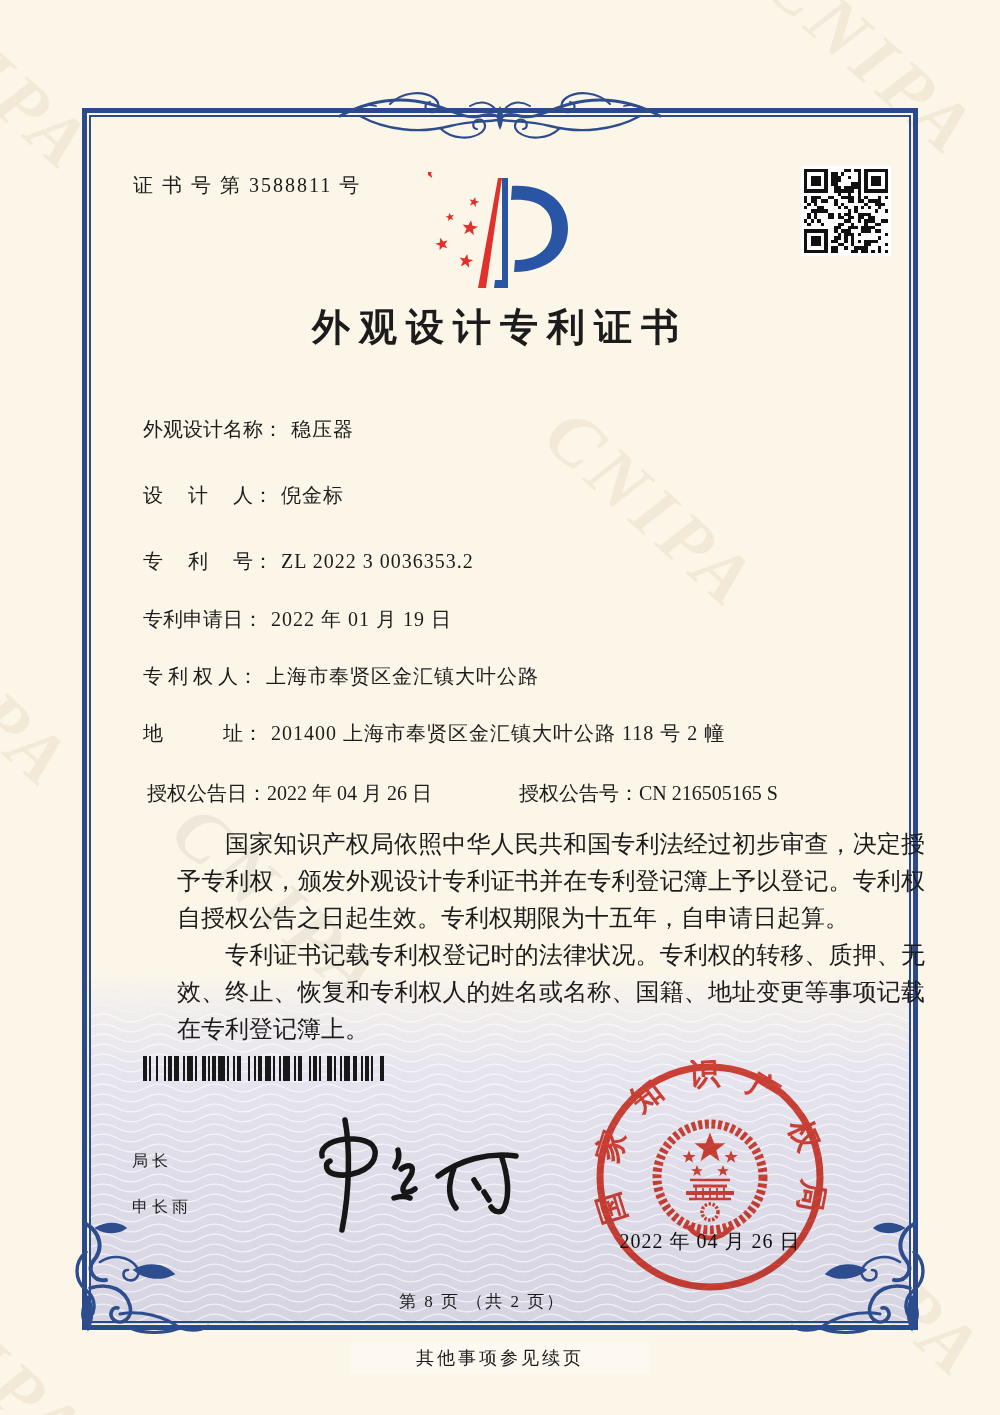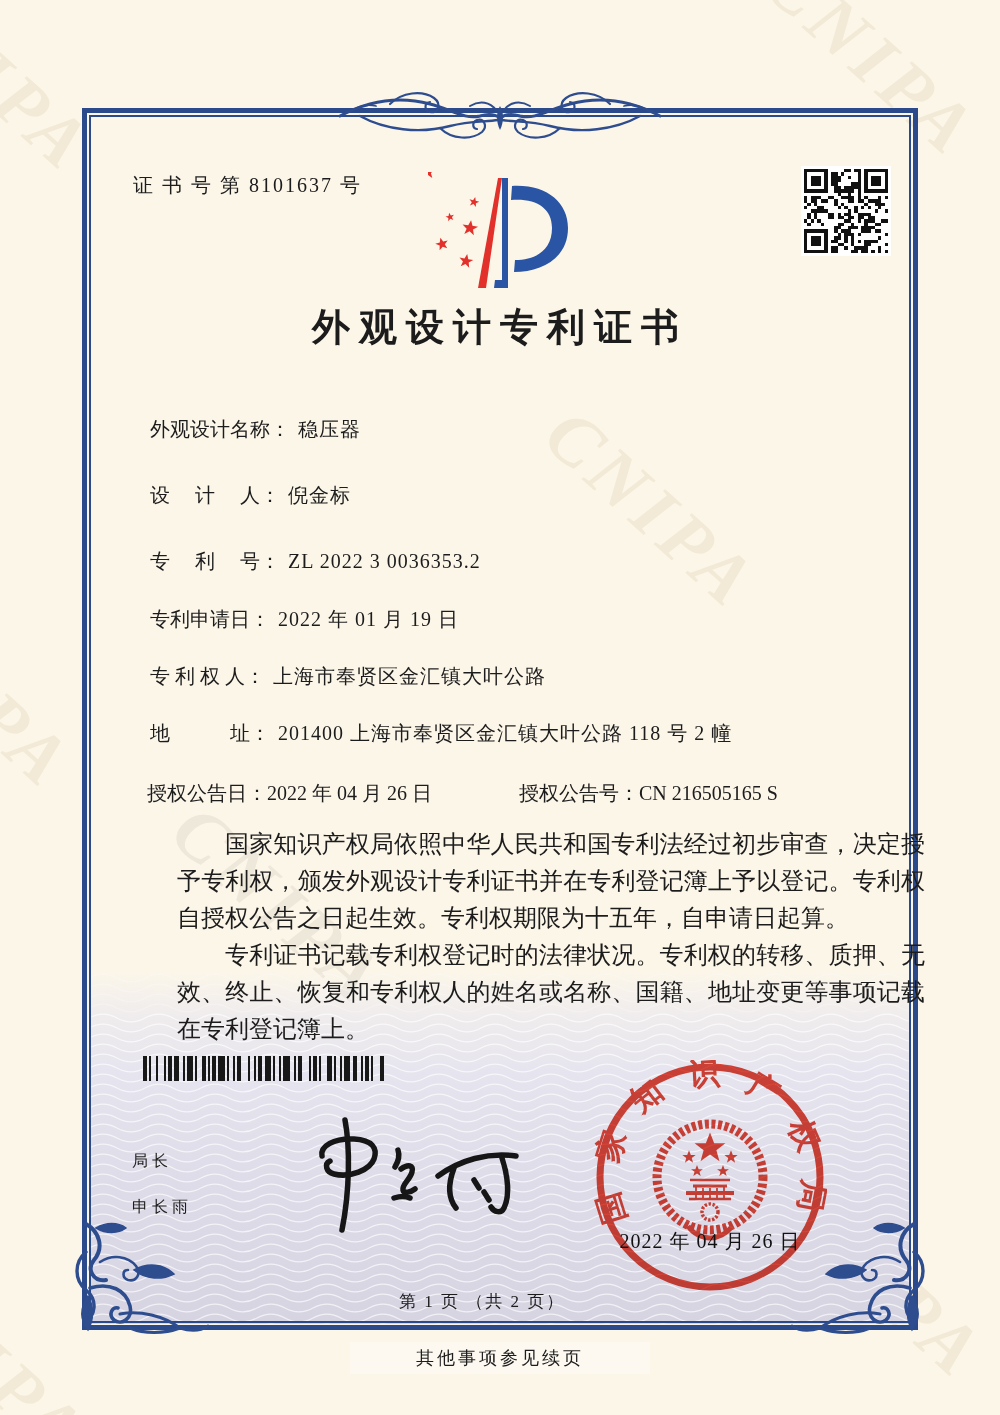--- a/index.html
+++ b/index.html
@@ -48,21 +48,21 @@
   .qr{
     left:801px;top:166px;width:90px;height:90px;background:#fff;
     padding:3px;box-sizing:border-box;z-index:5;
   }
   .logo{left:428px;top:172px;width:150px;height:126px;z-index:5;}
   .title{
     left:82px;top:302px;width:836px;text-align:center;z-index:5;
     font-size:38px;font-weight:bold;letter-spacing:9px;
   }
   .field-row{left:143px;width:760px;font-size:20px;z-index:5;white-space:nowrap;}
-  .field-label{display:inline-block;margin-left:7px;}
+  .field-label{display:inline-block;}
   .field-value{display:inline-block;margin-left:8px;letter-spacing:1px;}
   .grant-row{left:147px;top:780px;width:760px;font-size:20px;z-index:5;}
   .grant-no{position:absolute;left:372px;top:0;white-space:nowrap;}
   .body-text{
     left:149px;top:826px;width:748px;z-index:5;
     font-size:24px;line-height:37px;text-align:justify;margin-left:28px;
   }
   .body-text p{margin:0;text-indent:2em;}
   .barcode{left:143px;top:1056px;height:25px;z-index:5;font-size:0;white-space:nowrap;}
   .barcode span{display:inline-block;height:25px;vertical-align:top;}
@@ -176,21 +176,21 @@
     <path d="M30,70 C50,64 66,72 70,88 C73,100 62,108 54,102 C48,97 52,88 58,90" stroke-width="3.6"></path>
     <path d="M60,96 C80,92 104,98 120,110 C104,116 84,116 70,110" stroke-width="3.2"></path>
     <path d="M120,110 C132,114 142,112 148,108" stroke-width="3"></path>
     <path d="M40,44 C52,36 68,38 76,48 C82,56 76,64 68,62 C62,60 62,52 68,52" stroke-width="2.6"></path>
     <path d="M36,10 C46,4 58,4 66,10 C58,16 46,16 36,10 Z" fill="#2e4d8f" stroke-width="1.5"></path>
     <path d="M74,52 C88,44 104,46 114,56 C102,62 86,62 74,52 Z" fill="#2e4d8f" stroke-width="1.5"></path>
     <path d="M28,78 C20,90 20,102 28,112 C34,102 34,88 28,78 Z" fill="#2e4d8f" stroke-width="1.5"></path>
   </g>
 </svg>
 
-<div class="abs cert-no content">证 书 号 第 8101637 号</div>
+<div class="abs cert-no content">证 书 号 第 3588811 号</div>
 
 <div class="abs qr content">
   <svg id="qr-svg" width="84" height="84" viewBox="0 0 25 25" xmlns="http://www.w3.org/2000/svg" shape-rendering="crispEdges">
       <rect x="0" y="0" width="1" height="1" fill="#111"></rect>
       <rect x="1" y="0" width="1" height="1" fill="#111"></rect>
       <rect x="2" y="0" width="1" height="1" fill="#111"></rect>
       <rect x="3" y="0" width="1" height="1" fill="#111"></rect>
       <rect x="4" y="0" width="1" height="1" fill="#111"></rect>
       <rect x="5" y="0" width="1" height="1" fill="#111"></rect>
       <rect x="6" y="0" width="1" height="1" fill="#111"></rect>
@@ -582,15 +582,15 @@
     <circle cx="117" cy="152" r="8" stroke-width="3.5" stroke-dasharray="2.4 1.6"></circle>
   </g>
   <path id="sealArc" d="M 34 159 A 93 93 0 1 1 200 159" fill="none"></path>
   <text font-size="31" font-weight="bold" fill="#dc392a" font-family="Liberation Serif, DejaVu Serif, serif">
     <textPath href="#sealArc" startOffset="0" textLength="368" lengthAdjust="spacing">国家知识产权局</textPath>
   </text>
 </svg>
 
 <div class="abs seal-date content">2022 年 04 月 26 日</div>
 
-<div class="abs page-info content">第 1 页 （共 2 页）</div>
+<div class="abs page-info content">第 8 页 （共 2 页）</div>
 
 <div class="abs continuation content">其他事项参见续页</div>
 
 </body></html>

